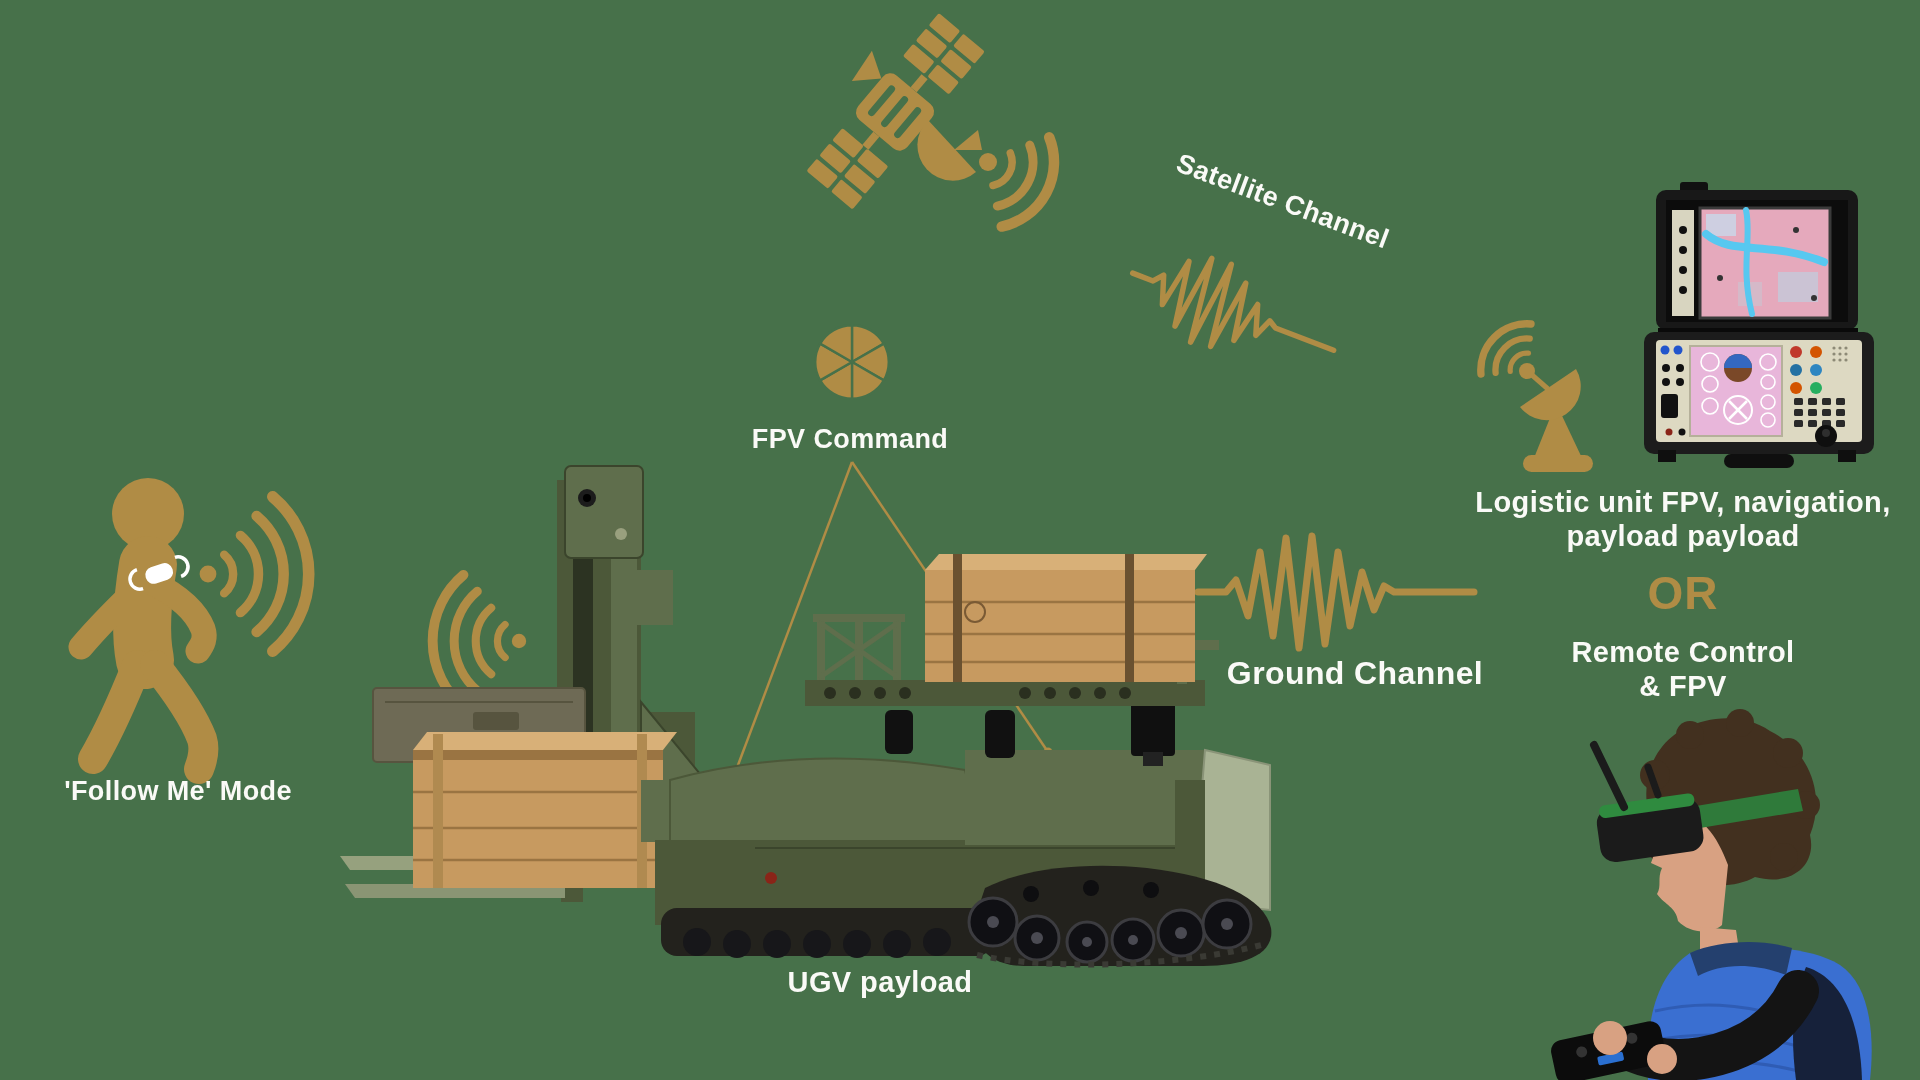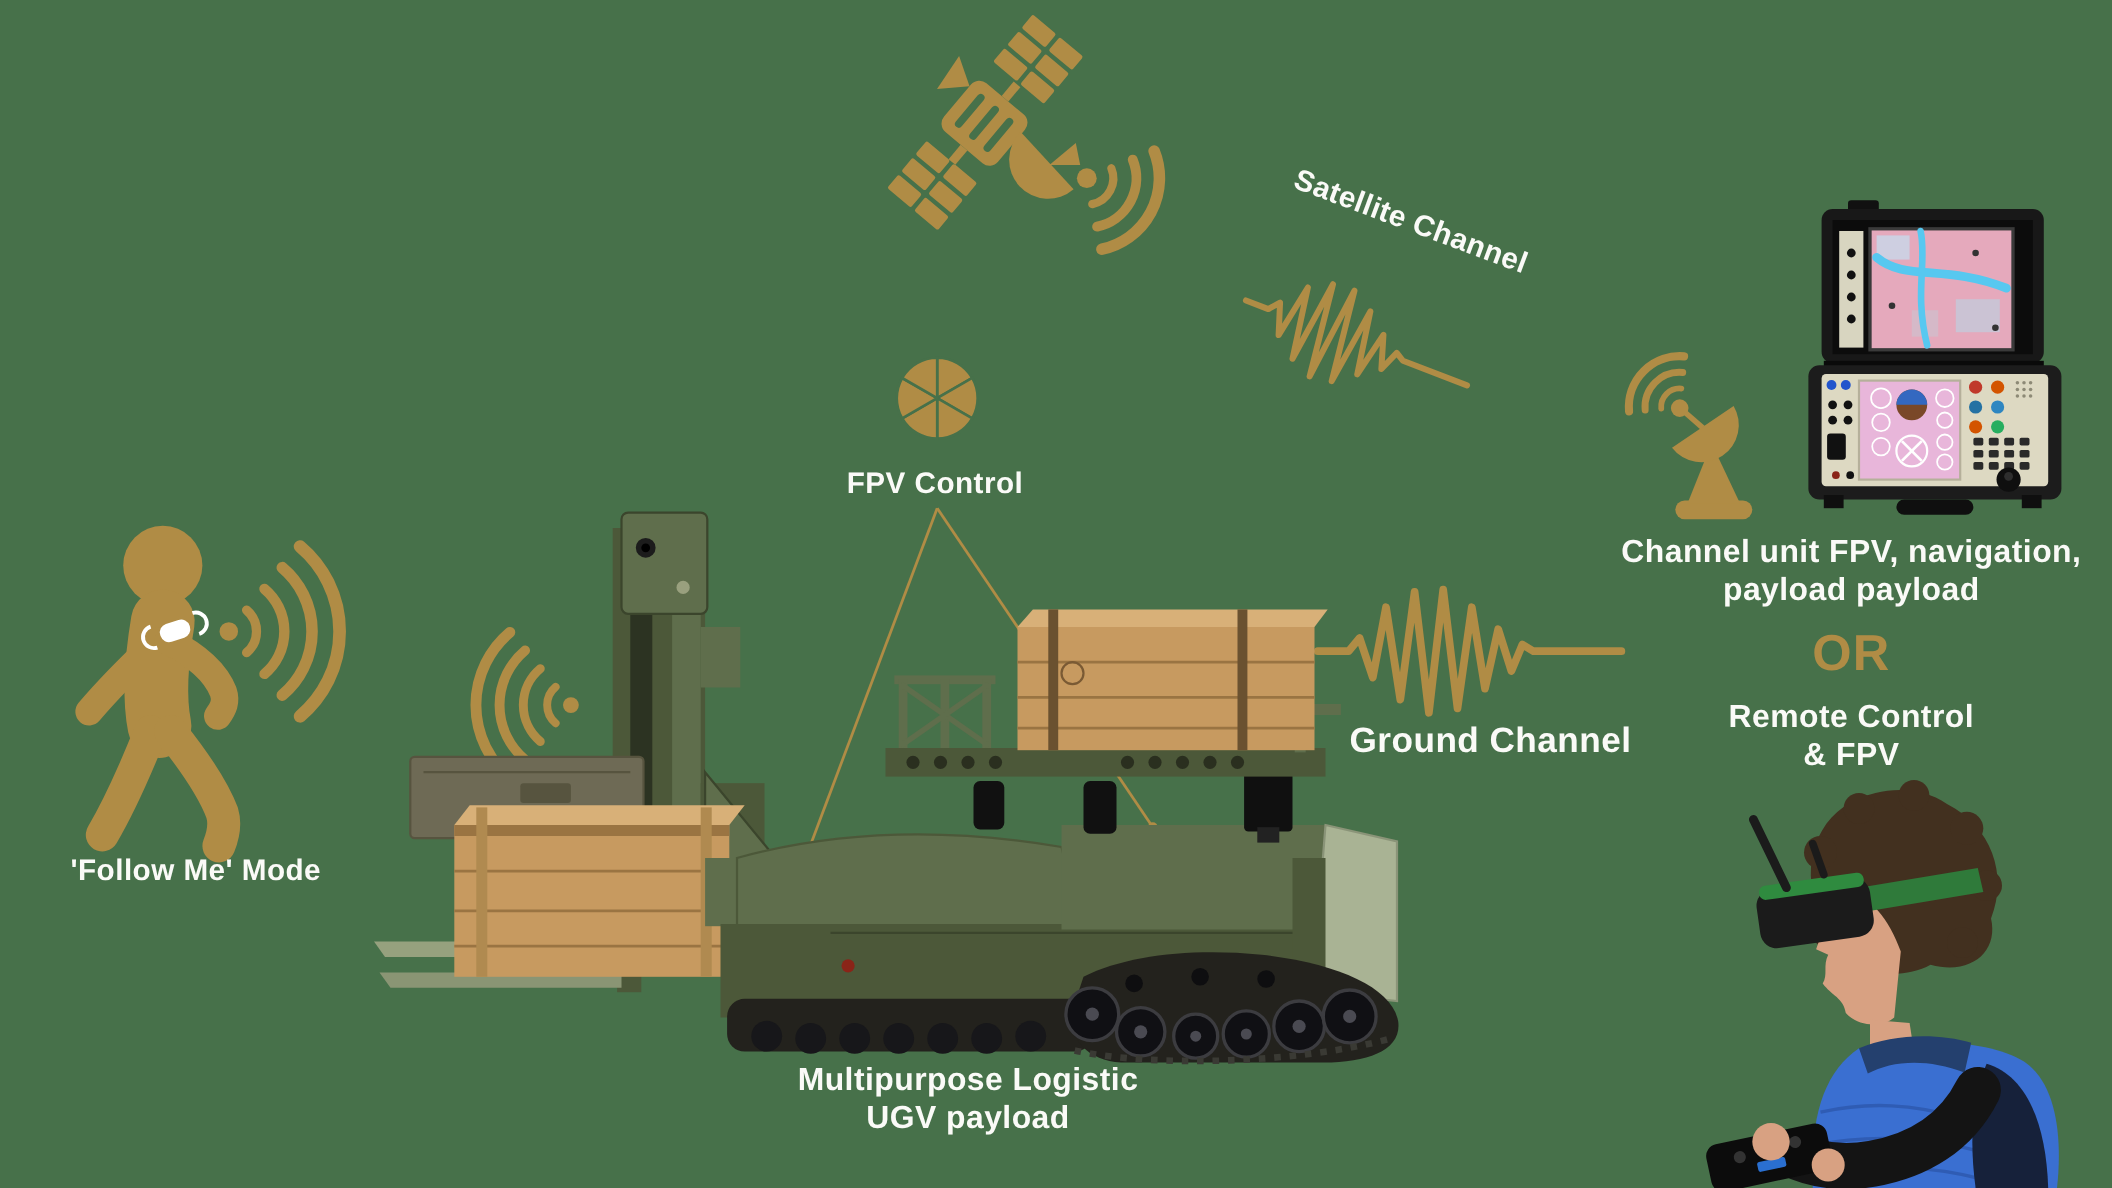--- a/index.html
+++ b/index.html
@@ -127,21 +127,21 @@
   <svg class="abs" style="left:812px;top:322px" width="80" height="80" viewBox="0 0 100 100">
     <g stroke="#47714A" stroke-width="3">
       <path d="M50,50 L50,4  A46,46 0 0 1 89.8,27 Z" class="goldfill"></path>
       <path d="M50,50 L50,4  A46,46 0 0 1 89.8,27 Z" class="goldfill" transform="rotate(60 50 50)"></path>
       <path d="M50,50 L50,4  A46,46 0 0 1 89.8,27 Z" class="goldfill" transform="rotate(120 50 50)"></path>
       <path d="M50,50 L50,4  A46,46 0 0 1 89.8,27 Z" class="goldfill" transform="rotate(180 50 50)"></path>
       <path d="M50,50 L50,4  A46,46 0 0 1 89.8,27 Z" class="goldfill" transform="rotate(240 50 50)"></path>
       <path d="M50,50 L50,4  A46,46 0 0 1 89.8,27 Z" class="goldfill" transform="rotate(300 50 50)"></path>
     </g>
   </svg>
-  <div class="abs label lab27" style="left:725px;top:424px;width:250px">FPV Control</div>
+  <div class="abs label lab27" style="left:725px;top:424px;width:250px">FPV Command</div>
 
   <svg class="abs" style="left:55px;top:385px" width="200" height="420" viewBox="0 0 200 420">
     <circle cx="93" cy="129" r="36" class="goldfill"></circle>
     <path d="M93,180 C88,210 84,245 90,275" class="goldstroke" stroke-width="58" stroke-linecap="round"></path>
     <path d="M88,198 C70,215 48,236 26,262" class="goldstroke" stroke-width="25" stroke-linecap="round"></path>
     <path d="M98,198 C122,210 140,224 148,244 C151,253 148,259 143,266" class="goldstroke" stroke-width="25" stroke-linecap="round"></path>
     <path d="M82,280 C70,310 55,345 38,374" class="goldstroke" stroke-width="30" stroke-linecap="round"></path>
     <path d="M100,280 C120,305 138,330 147,354 C150,364 148,374 144,384" class="goldstroke" stroke-width="30" stroke-linecap="round"></path>
 
     <g transform="rotate(-18 104 188)">
@@ -267,21 +267,20 @@
           <circle cx="856" cy="483" r="6"></circle>
           <circle cx="902" cy="474" r="6"></circle>
       </g>
       <circle cx="706" cy="444" r="8" fill="#0e0e10"></circle>
       <circle cx="766" cy="438" r="8" fill="#0e0e10"></circle>
       <circle cx="826" cy="440" r="8" fill="#0e0e10"></circle>
       <path d="M652,505 C720,520 850,518 940,494" fill="none" stroke="#3a3a34" stroke-width="6" stroke-dasharray="6 8"></path>
     </g>
   </svg>
   <div class="abs label lab29" style="left:700px;top:966px;width:360px">
-    <div>Multipurpose Logistic</div>
     <div>UGV payload</div>
   </div>
 
   <div class="abs label lab28" style="left:1205px;top:655px;width:300px">Ground Channel</div>
 
   <svg class="abs" style="left:1490px;top:325px" width="130" height="160" viewBox="0 0 130 160">
     <rect x="33" y="130" width="70" height="17" rx="8.5" class="goldfill"></rect>
     <path d="M66,78 L44,133 L92,133 Z" class="goldfill"></path>
     <path d="M86,44 A33.9,33.9 0 0 1 30,82 Z" class="goldfill"></path>
     <line x1="58" y1="64" x2="42" y2="50" class="goldstroke" stroke-width="5"></line>
@@ -379,21 +378,21 @@
         <circle cx="41" cy="250" r="3.5" fill="#8a2418"></circle>
         <circle cx="54" cy="250" r="3.5" fill="#111"></circle>
       </g>
       <rect x="96" y="272" width="70" height="14" rx="7" fill="#0f0f0f"></rect>
       <rect x="30" y="268" width="18" height="12" fill="#0f0f0f"></rect>
       <rect x="210" y="268" width="18" height="12" fill="#0f0f0f"></rect>
     </g>
   </svg>
 
   <div class="abs label lab29" style="left:1463px;top:486px;width:440px">
-    <div>Channel unit FPV, navigation,</div>
+    <div>Logistic unit FPV, navigation,</div>
     <div>payload payload</div>
   </div>
 
   <div class="abs or" style="left:1583px;top:566px;width:200px">OR</div>
 
   <div class="abs label lab29" style="left:1513px;top:636px;width:340px">
     <div>Remote Control</div>
     <div>&amp; FPV</div>
   </div>
 

